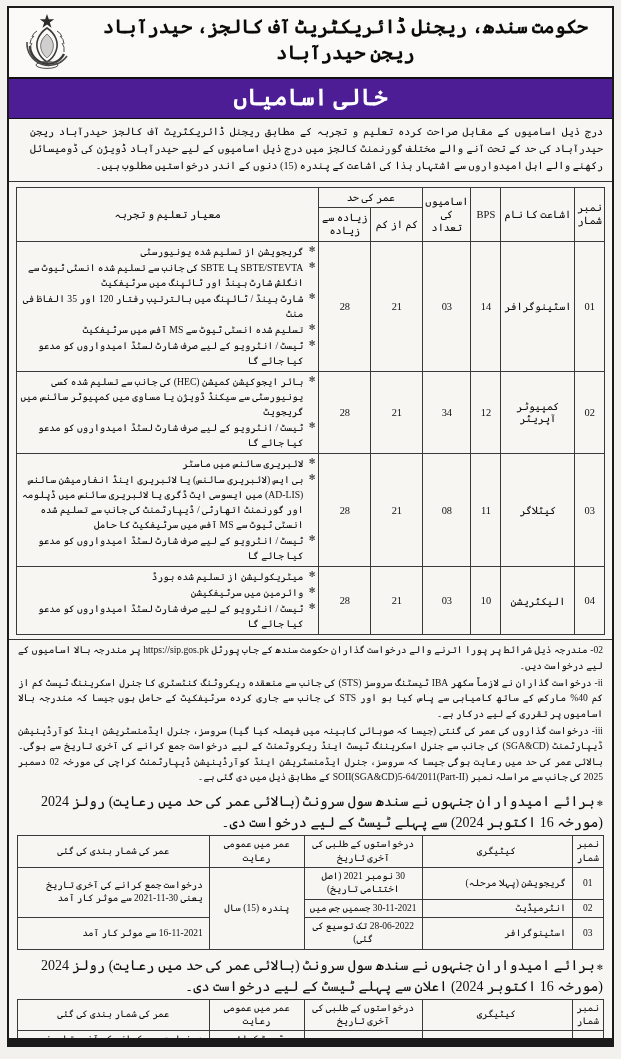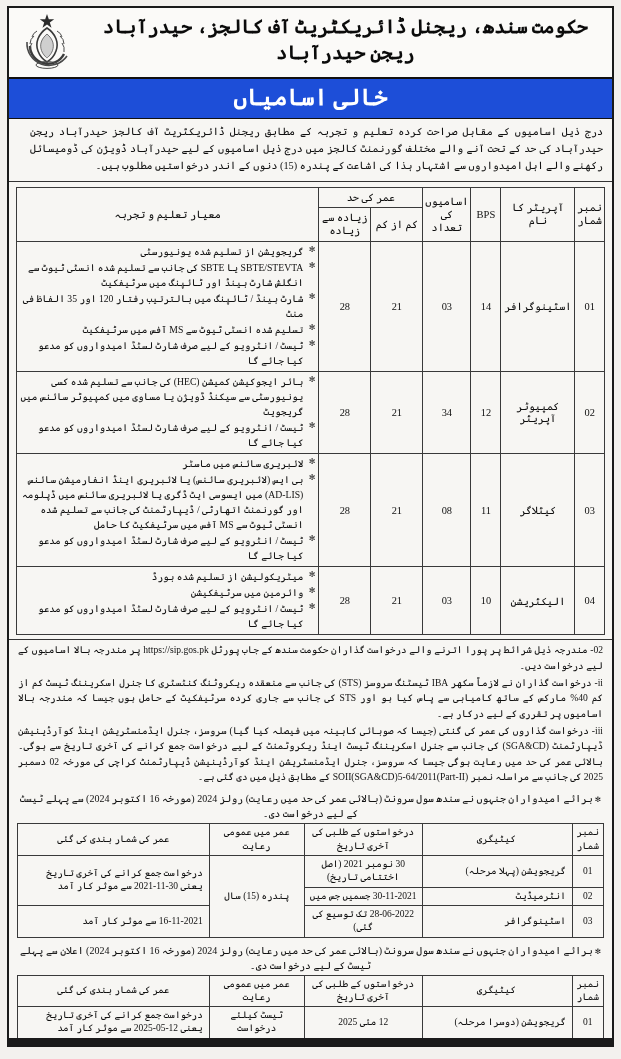--- a/index.html
+++ b/index.html
@@ -52,21 +52,21 @@
   .emblem-cell {
     width: 76px;
     display: flex;
     align-items: center;
     justify-content: center;
     padding: 3px;
   }
   .emblem { width: 58px; height: 62px; }
 
   .banner {
-    background: #1d4ed8;
+    background: #4c1d95;
     color: #ffffff;
     text-align: center;
     font-size: 23px;
     font-weight: bold;
     padding: 5px 0 7px 0;
     letter-spacing: 1px;
     border-bottom: 1px solid #111;
   }
 
   .intro {
@@ -135,24 +135,24 @@
   }
   .note {
     font-size: 9.6px;
     line-height: 1.6;
     text-align: justify;
     color: #111;
     margin-bottom: 2px;
   }
 
   .relax-lead {
-    font-size: 10px;
+    font-size: 14px;
     line-height: 1.5;
     padding: 2px 9px 2px 9px;
-    text-align: center;
+    text-align: right;
     color: #111;
   }
   .relax-lead::before {
     content: "\273B  ";
     font-size: 7.5px;
   }
 
   
   .relax {
     width: calc(100% - 16px);
@@ -210,21 +210,21 @@
     </div>
 
     <div class="banner">خالی اسامیاں</div>
 
     <div class="intro">درج ذیل اسامیوں کے مقابل صراحت کردہ تعلیم و تجربہ کے مطابق ریجنل ڈائریکٹریٹ آف کالجز حیدرآباد ریجن حیدرآباد کی حد کے تحت آنے والے مختلف گورنمنٹ کالجز میں درج ذیل اسامیوں کے لیے حیدرآباد ڈویژن کی ڈومیسائل رکھنے والے اہل امیدواروں سے اشتہار ہذا کی اشاعت کے پندرہ (15) دنوں کے اندر درخواستیں مطلوب ہیں۔</div>
 
     <table class="jobs">
       <thead>
         <tr>
           <th class="c-sr" rowspan="2">نمبر شمار</th>
-          <th class="c-post" rowspan="2">آپریٹر کا نام</th>
+          <th class="c-post" rowspan="2">اشاعت کا نام</th>
           <th class="c-bps" rowspan="2">BPS</th>
           <th class="c-num" rowspan="2">اسامیوں کی تعداد</th>
           <th colspan="2">عمر کی حد</th>
           <th class="c-edu" rowspan="2">معیار تعلیم و تجربہ</th>
         </tr>
         <tr>
           <th class="c-agemin">کم از کم</th>
           <th class="c-agemax">زیادہ سے زیادہ</th>
         </tr>
       </thead>

